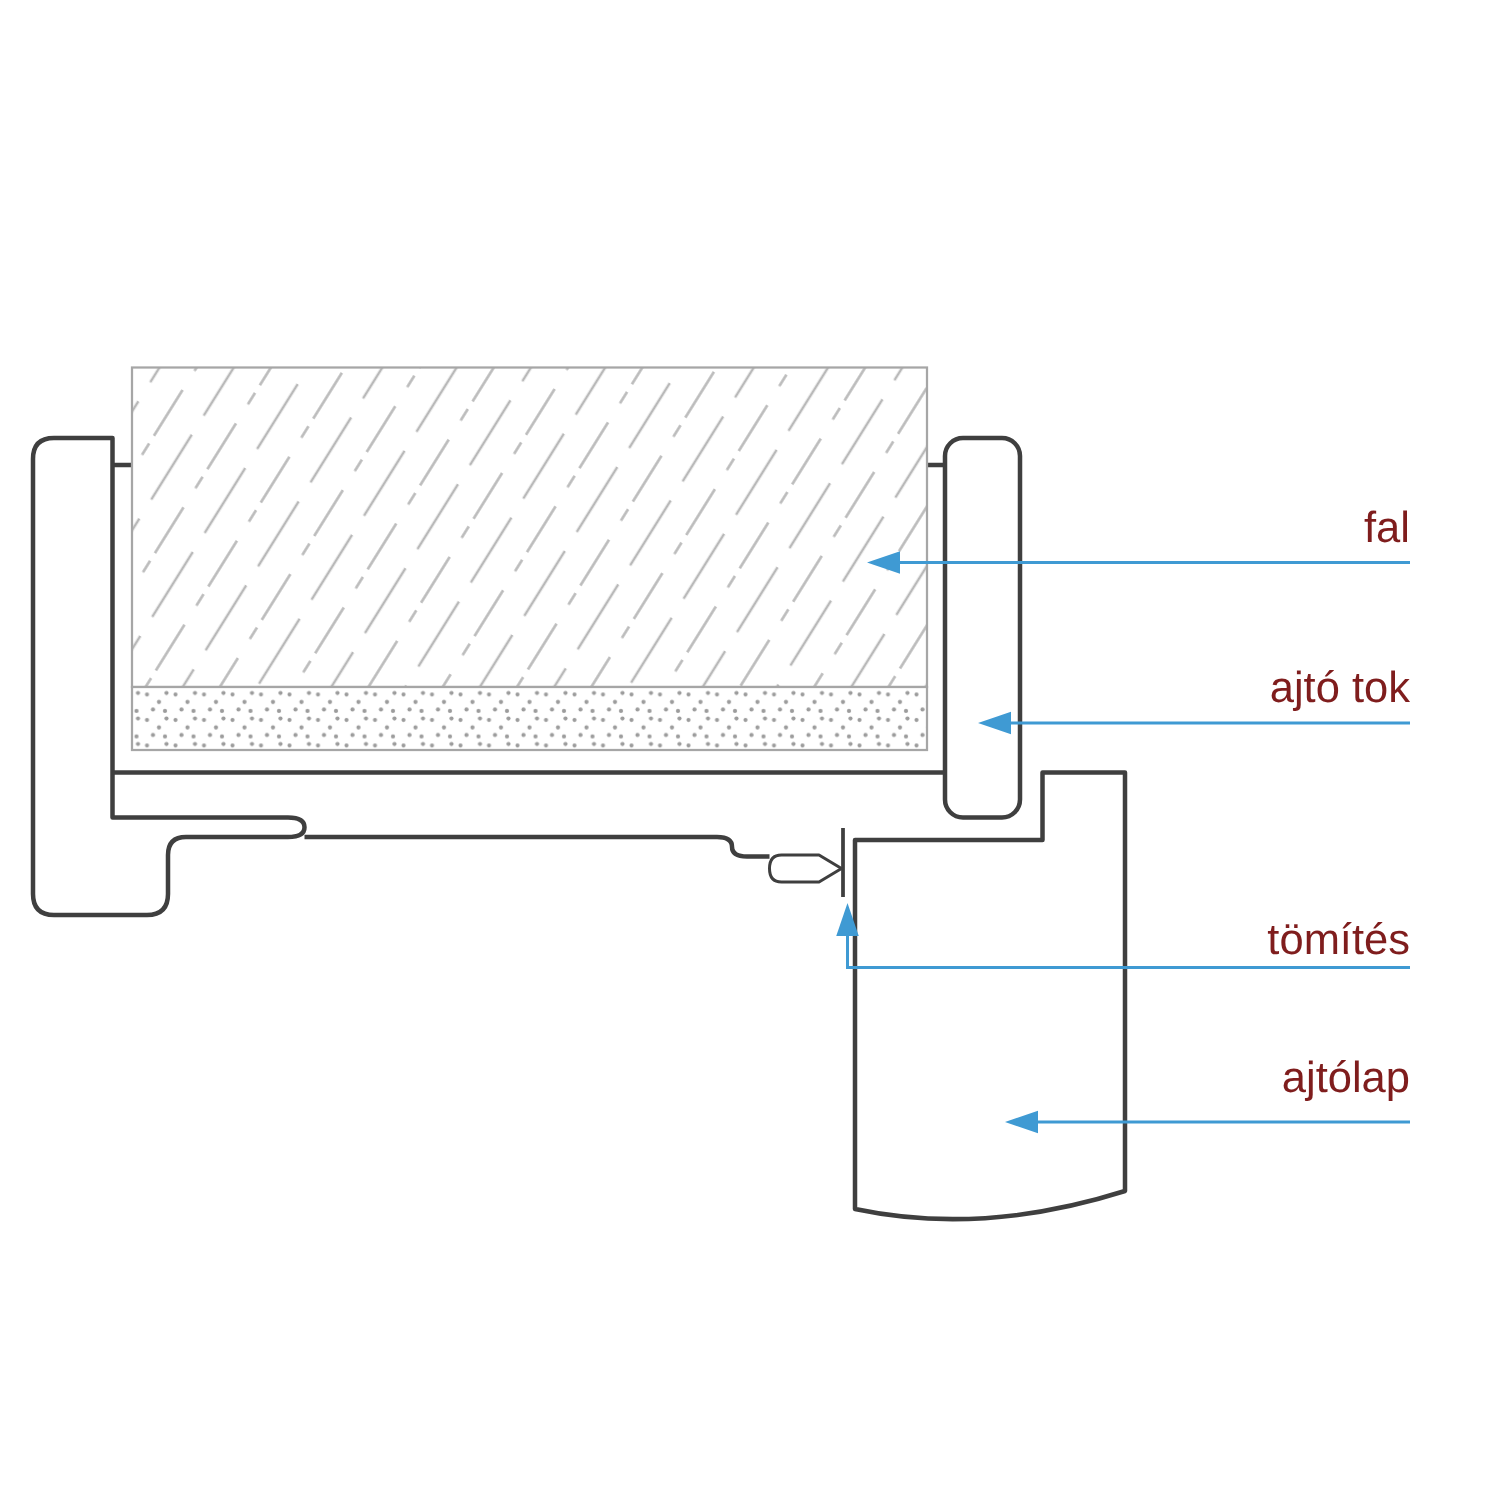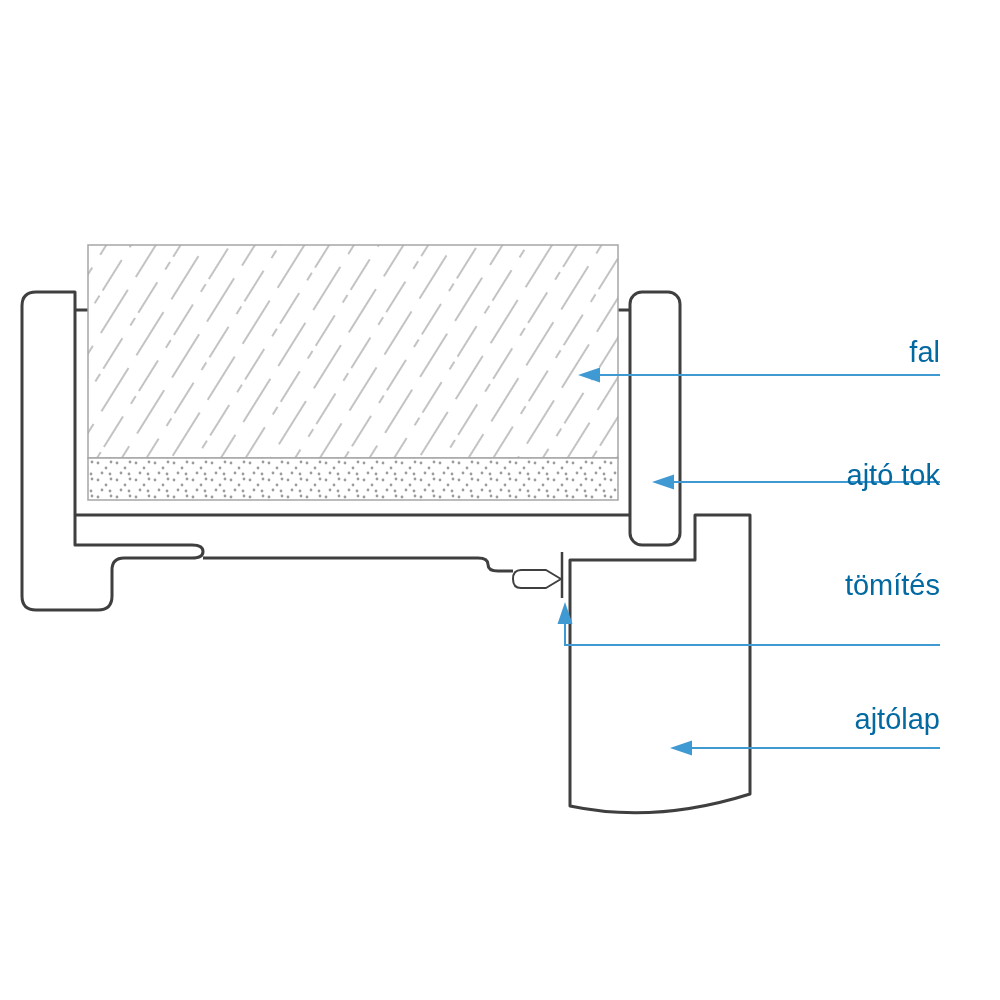--- a/index.html
+++ b/index.html
@@ -20,21 +20,21 @@
     left: 0;
     top: 0;
     width: 1000px;
     height: 1000px;
   }
   .label {
     position: absolute;
     right: 60px;
     font-size: 29px;
     line-height: 34px;
-    color: #0369a1;
+    color: #7f1d1d;
     white-space: nowrap;
   }
 </style>
 </head>
 <body>
 
 <div id="canvas">
 
   <svg id="drawing" viewBox="0 0 1000 1000" xmlns="http://www.w3.org/2000/svg">
     <defs>
@@ -94,19 +94,19 @@
     </g>
 
     <g>
       <line x1="689" y1="748" x2="940" y2="748" stroke="#3f9ad3" stroke-width="2"></line>
       <path d="M 670 748 L 692 740.5 L 692 755.5 Z" fill="#3f9ad3"></path>
     </g>
   </svg>
 
   <div class="label" style="top:335px">fal</div>
 
-  <div class="label" style="top:458px">ajtó tok</div>
+  <div class="label" style="top:442px">ajtó tok</div>
 
-  <div class="label" style="top:568px">tömítés</div>
+  <div class="label" style="top:610px">tömítés</div>
 
   <div class="label" style="top:702px">ajtólap</div>
 
 </div>
 
 </body></html>

